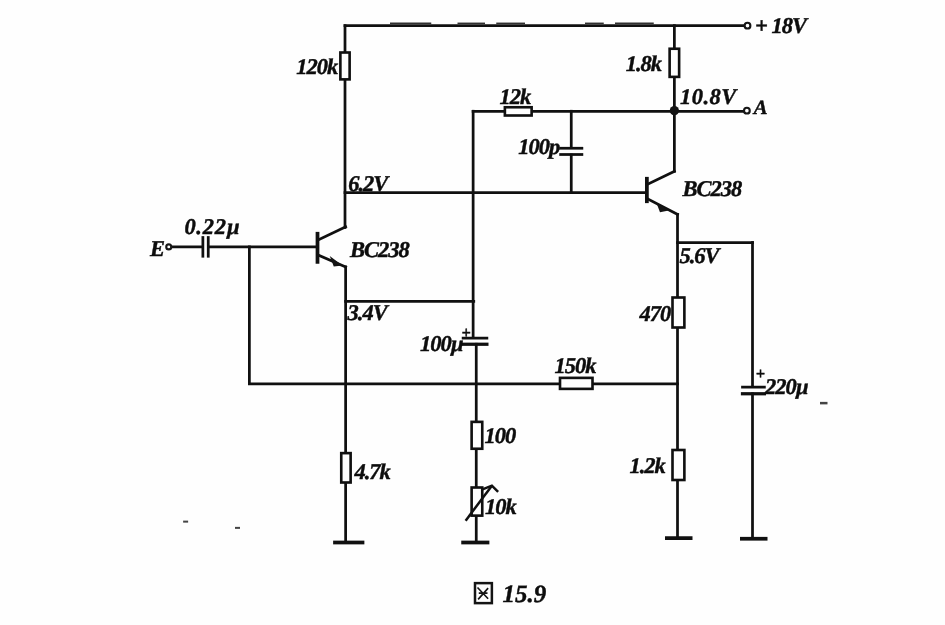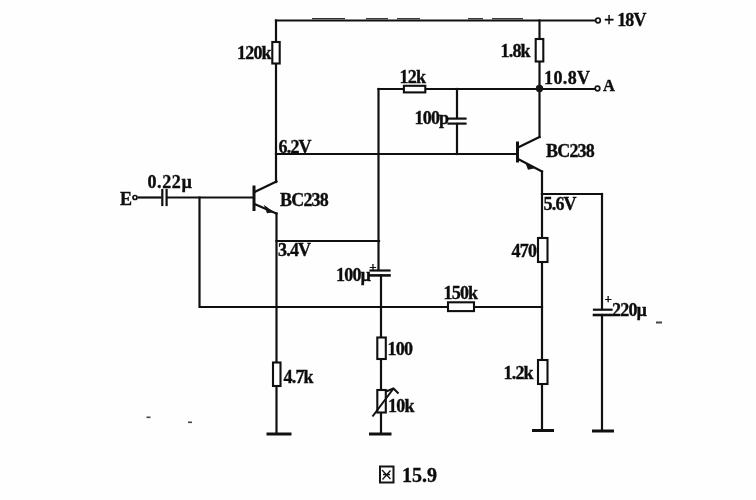--- a/index.html
+++ b/index.html
@@ -1,16 +1,16 @@
 <!DOCTYPE html>
 <html><head>
 <meta charset="utf-8">
 <style>
   html,body{margin:0;padding:0;background:#ffffff;}
-  .wrap{width:756px;height:500px;position:relative;background:#fefefe;}
+  .wrap{width:756px;height:500px;position:relative;background:#fefefe;font-style:italic;}
   text{font-family:"Liberation Serif",serif;font-weight:700;fill:#0d0d0d;stroke:#0d0d0d;stroke-width:0.35;}
 </style>
 </head>
 <body>
 <div class="wrap">
 <svg width="756" height="500" viewBox="0 0 756 500">
   <rect x="0" y="0" width="756" height="500" fill="#fefefe"></rect>
   <g stroke="#101010" stroke-width="2.2" fill="none" stroke-linecap="square">
 
     <path d="M276,20.5 H595"></path>

